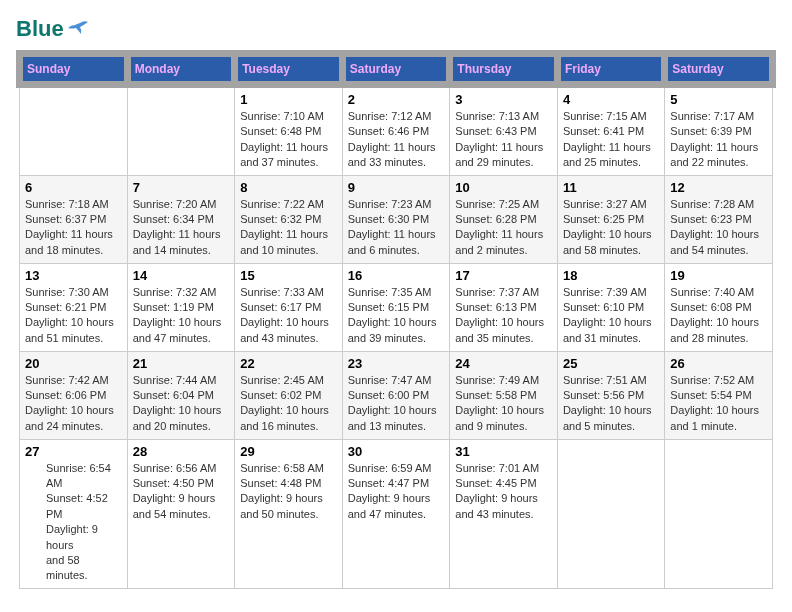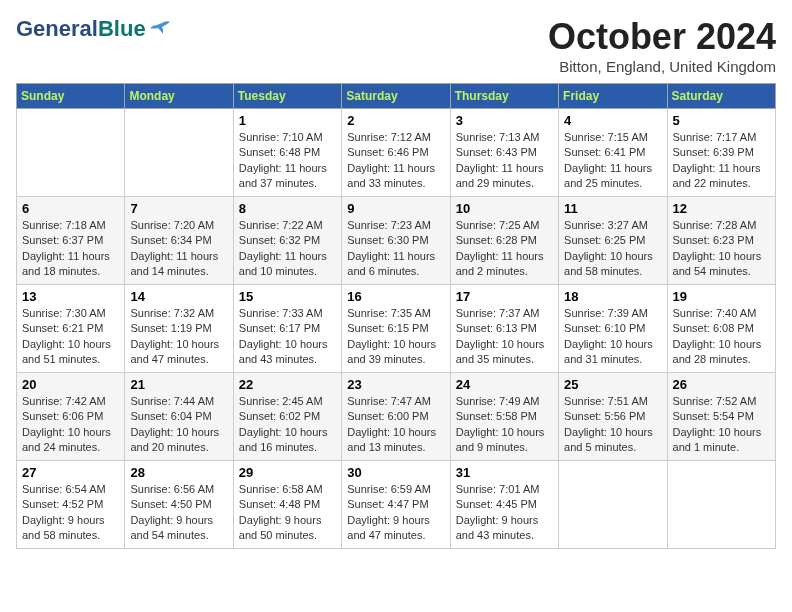--- a/index.html
+++ b/index.html
@@ -33,26 +33,26 @@
       font-size: 15px;
       color: #444;
     }
     .calendar {
       width: 100%;
       border-collapse: collapse;
       font-size: 11px;
     }
     .calendar th {
       background-color: #2a5caa;
-      color: #bef264;
+      color: #f0abfc;
       padding: 5px 4px;
       text-align: left;
       font-size: 12px;
       font-weight: bold;
-      border: 1px solid #a3a3a3;
+      border: 7px solid #a3a3a3;
     }
     .calendar td {
       vertical-align: top;
       border: 1px solid #ccc;
       padding: 4px 5px;
       width: 108px;
       min-height: 80px;
       height: 88px;
       background: #fff;
     }
@@ -72,31 +72,26 @@
     .empty-cell {
       background: #fff !important;
     }
   </style>
 </head>
 <body>
 
 <div class="header">
   <div class="logo">
     <div style="display:flex;align-items:center;">
-      <span style="font-size:22px;font-weight:bold;color:#2a4a7f;">General</span>
       <span style="font-size:22px;font-weight:bold;color:#0f766e;">Blue</span>
 
       <svg width="22" height="18" viewBox="0 0 22 18" style="margin-left:2px;">
         <path d="M14,3 Q18,0 22,2 Q18,5 14,7 Q16,10 15,14 Q12,10 10,8 Q6,9 2,8 Q5,5 9,5 Q11,4 14,3Z" fill="#4a90d9"></path>
       </svg>
     </div>
-  </div>
-  <div class="title-block">
-    <div class="month-title">October 2024</div>
-    <div class="subtitle">Bitton, England, United Kingdom</div>
   </div>
 </div>
 
 <table class="calendar">
   <thead>
     <tr>
     <th>Sunday</th>
         <th>Monday</th>
         <th>Tuesday</th>
         <th>Saturday</th>
@@ -294,21 +289,21 @@
           <span class="day-number">26</span>
           <div class="day-info" style="white-space: pre-line;">Sunrise: 7:52 AM
 Sunset: 5:54 PM
 Daylight: 10 hours
 and 1 minute.</div>
         </td>
       </tr>
       <tr>
         <td>
           <span class="day-number">27</span>
-          <div class="day-info" style="white-space: pre-line;">Sunrise: 6:54 AM
+          <div class="day-info" style="white-space: pre-line; margin-left: 21px;">Sunrise: 6:54 AM
 Sunset: 4:52 PM
 Daylight: 9 hours
 and 58 minutes.</div>
         </td>
         <td>
           <span class="day-number">28</span>
           <div class="day-info" style="white-space: pre-line;">Sunrise: 6:56 AM
 Sunset: 4:50 PM
 Daylight: 9 hours
 and 54 minutes.</div>

